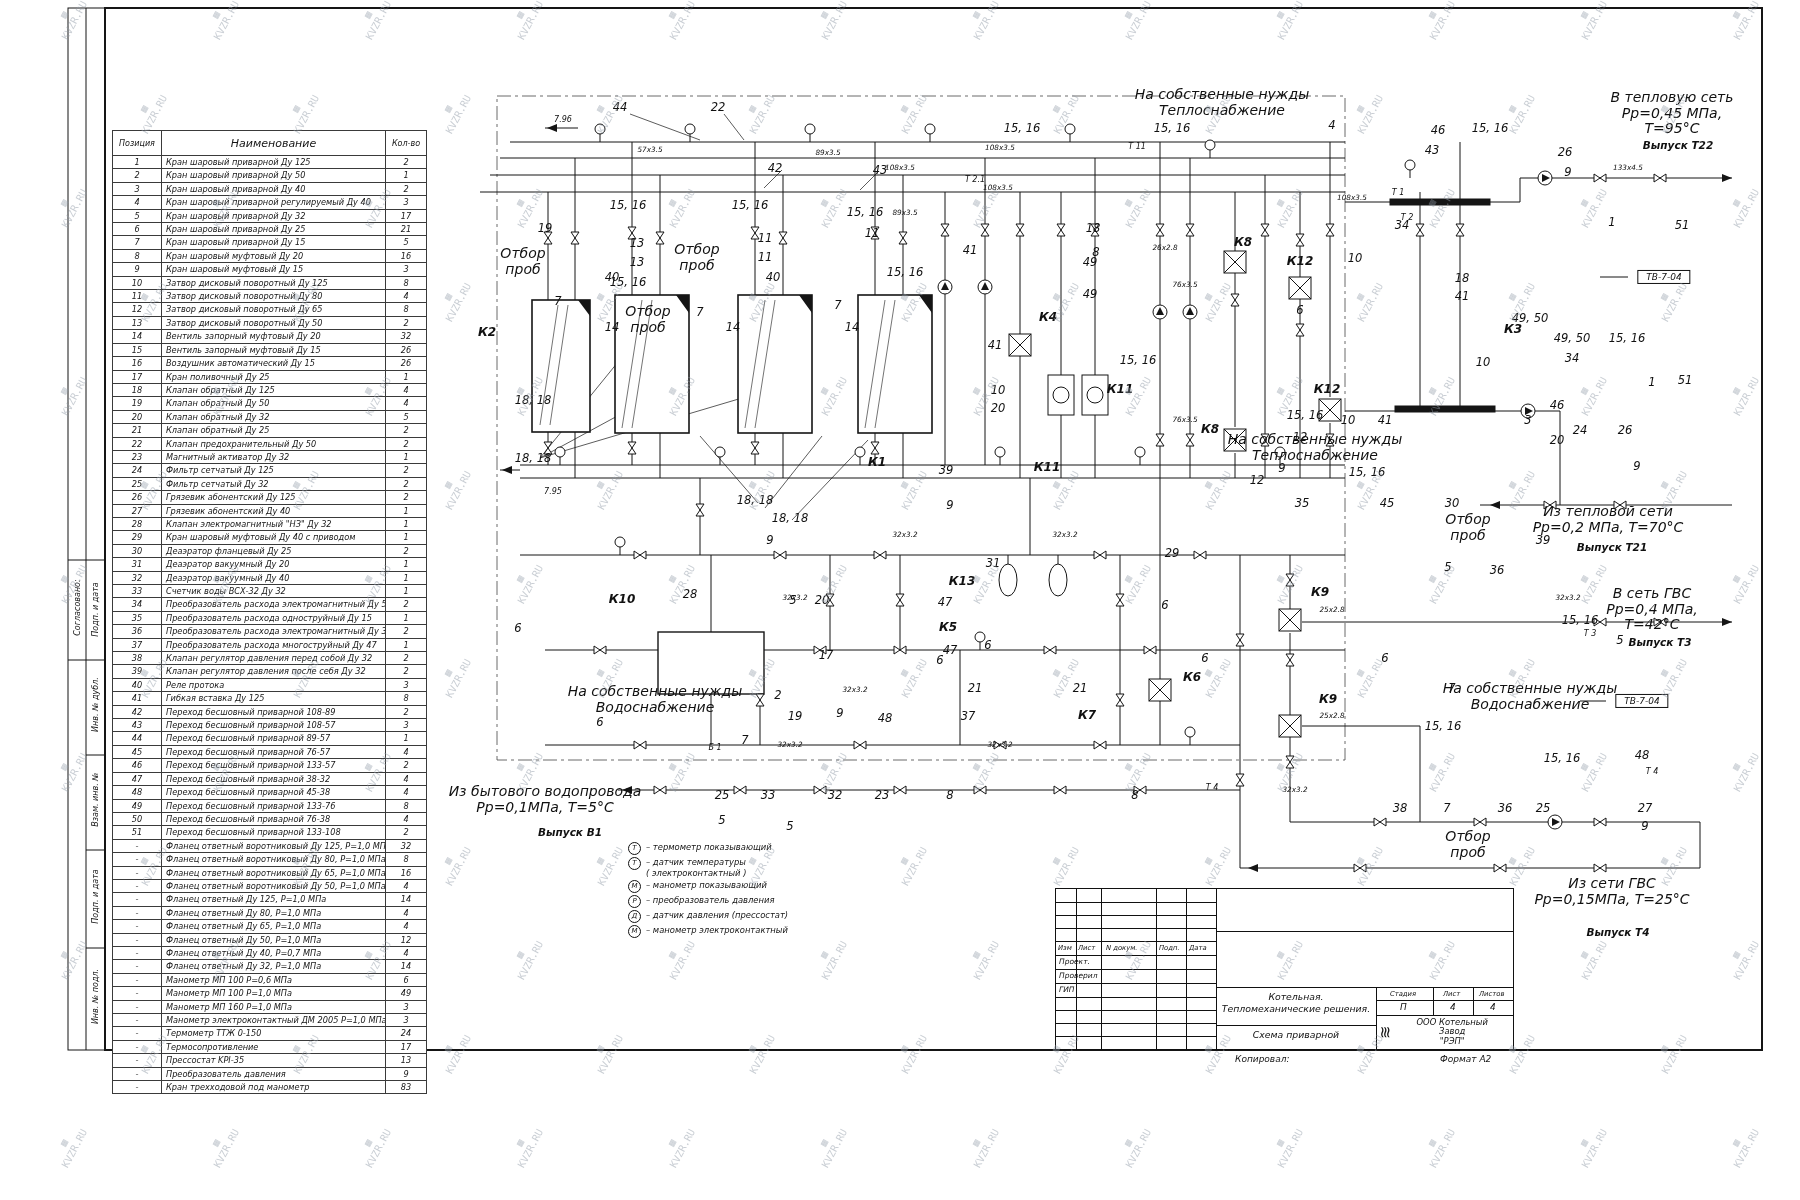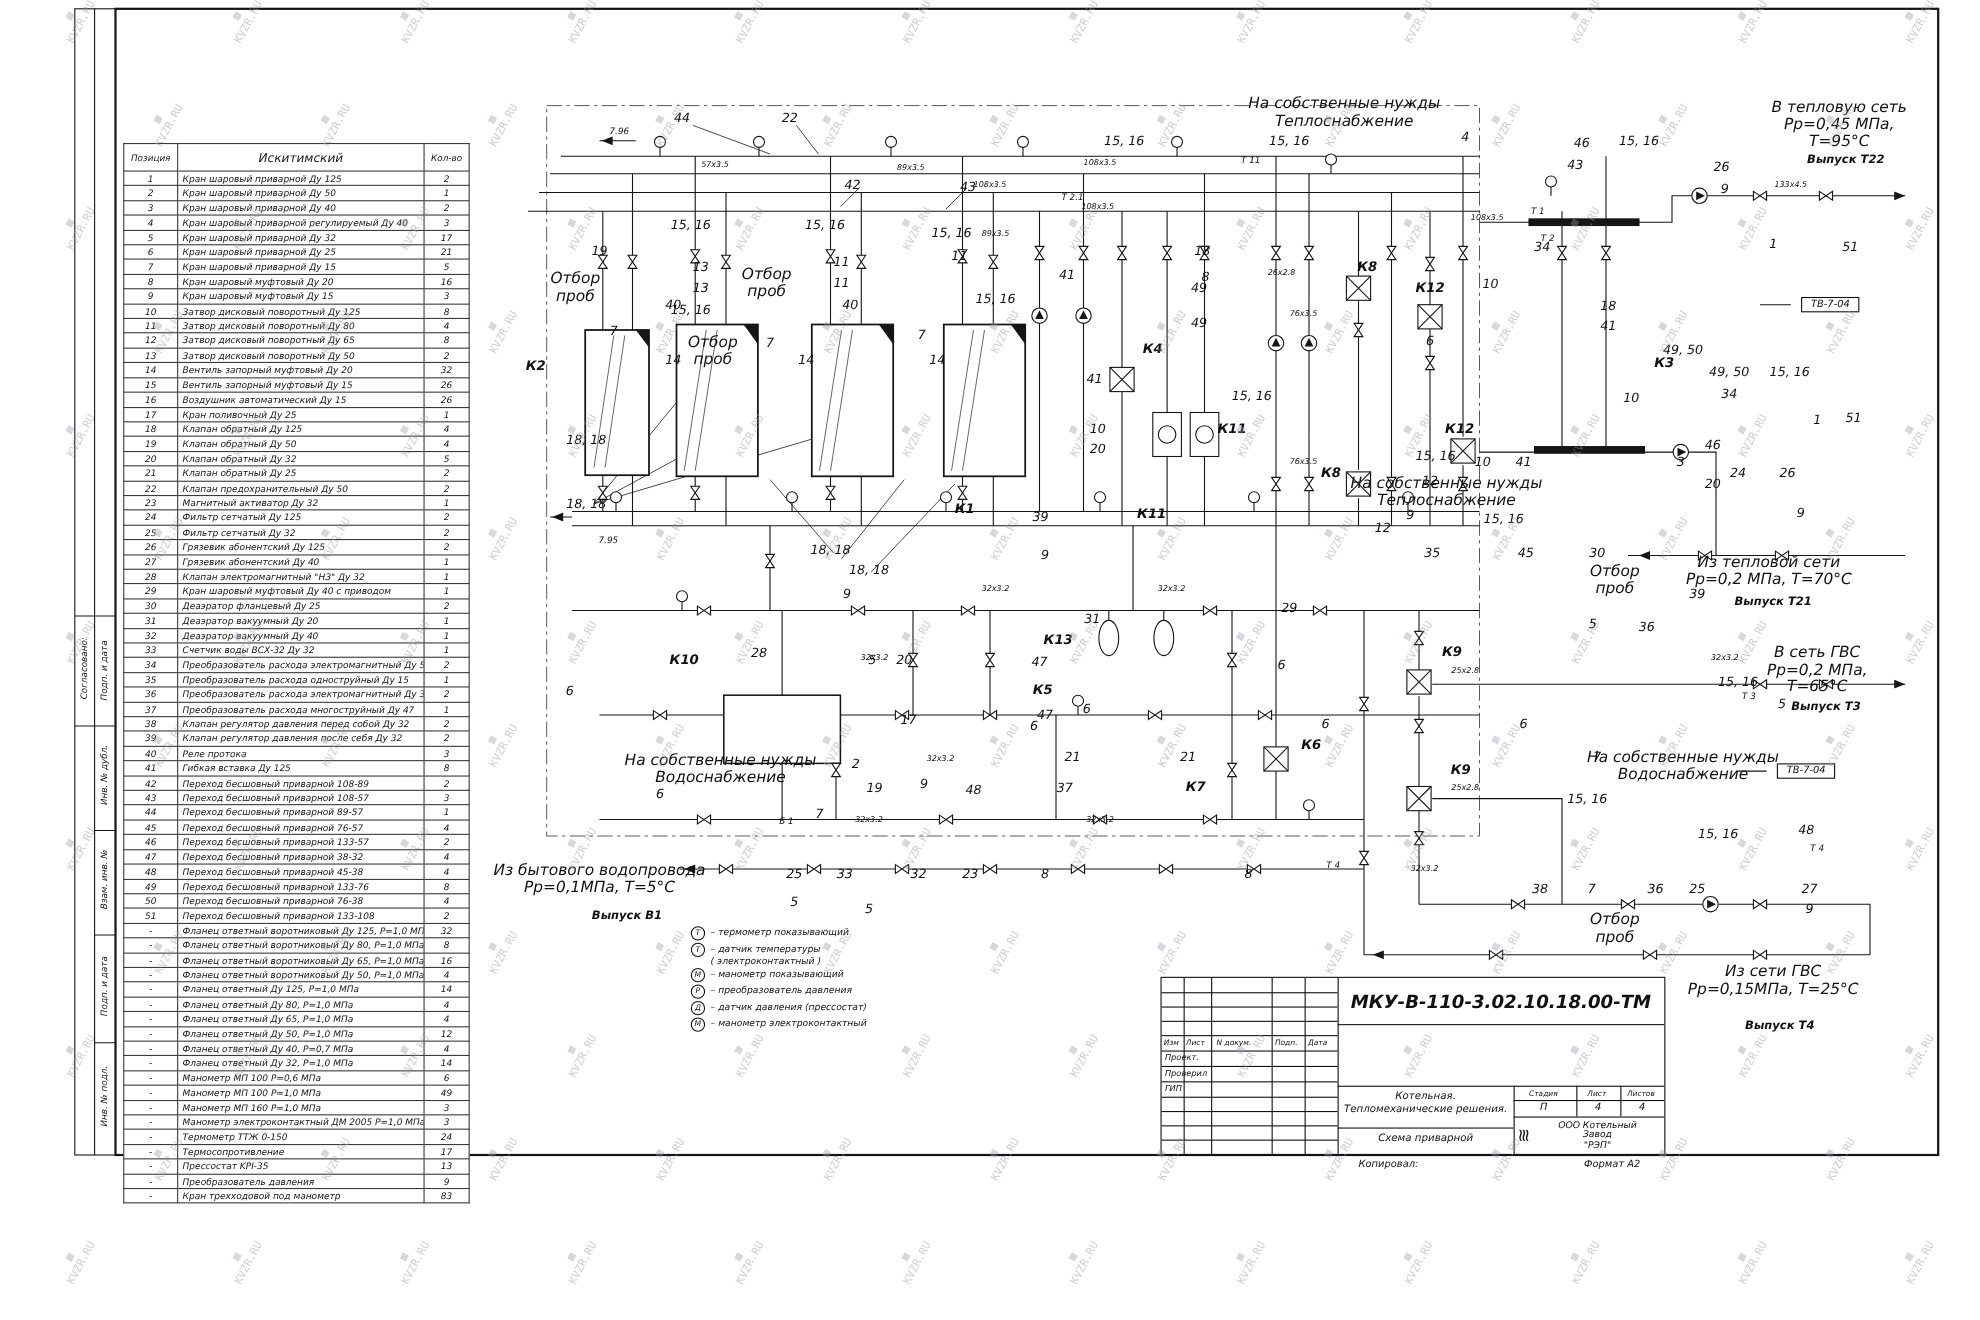--- a/index.html
+++ b/index.html
@@ -684,21 +684,21 @@
     <span class="lbl e" style="left: 1678px; top: 146px;">Выпуск Т22</span>
     <span class="lbl e" style="left: 1612px; top: 548px;">Выпуск Т21</span>
     <span class="lbl e" style="left: 1660px; top: 643px;">Выпуск Т3</span>
     <span class="lbl e" style="left: 1618px; top: 933px;">Выпуск Т4</span>
     <span class="lbl e" style="left: 570px; top: 833px;">Выпуск В1</span>
     <span class="lbl s" style="left: 1672px; top: 114px;">В тепловую сеть
 Рр=0,45 МПа, Т=95°С</span>
     <span class="lbl s" style="left: 1608px; top: 520px;">Из тепловой сети
 Рр=0,2 МПа, Т=70°С</span>
     <span class="lbl s" style="left: 1652px; top: 610px;">В сеть ГВС
-Рр=0,2 МПа, Т=65°С</span>
+Рр=0,4 МПа, Т=42°С</span>
     <span class="lbl s" style="left: 1612px; top: 892px;">Из сети ГВС
 Рр=0,15МПа, Т=25°С</span>
     <span class="lbl s" style="left: 545px; top: 800px;">Из бытового водопровода
 Рр=0,1МПа, Т=5°С</span>
     <span class="lbl s" style="left: 1222px; top: 103px;">На собственные нужды
 Теплоснабжение</span>
     <span class="lbl s" style="left: 1315px; top: 448px;">На собственные нужды
 Теплоснабжение</span>
     <span class="lbl s" style="left: 655px; top: 700px;">На собственные нужды
 Водоснабжение</span>
@@ -754,21 +754,21 @@
 <div class="vcell" style="left:50px;top:700px">Инв. № дубл.</div>
 <div class="vcell" style="left:50px;top:795px">Взам. инв. №</div>
 <div class="vcell" style="left:50px;top:892px">Подп. и дата</div>
 <div class="vcell" style="left:50px;top:992px">Инв. № подл.</div>
 
 <div id="parts">
   <table>
     <thead>
       <tr>
         <th class="h-pos">Позиция</th>
-        <th class="h-name">Искитимский</th>
+        <th class="h-name">Наименование</th>
         <th class="h-qty">Кол-во</th>
       </tr>
     </thead>
     <tbody>
         <tr>
           <td class="c-pos">1</td>
           <td class="c-name">Кран шаровый приварной Ду 125</td>
           <td class="c-qty">2</td>
         </tr>
         <tr>
@@ -1178,21 +1178,20 @@
 
   <div class="tb-txt tb-small" style="left:2px;top:55px">Изм</div>
   <div class="tb-txt tb-small" style="left:22px;top:55px">Лист</div>
   <div class="tb-txt tb-small" style="left:50px;top:55px">N докум.</div>
   <div class="tb-txt tb-small" style="left:103px;top:55px">Подп.</div>
   <div class="tb-txt tb-small" style="left:133px;top:55px">Дата</div>
   <div class="tb-txt" style="left:3px;top:68px;font-size:7.5px">Проект.</div>
   <div class="tb-txt" style="left:3px;top:82px;font-size:7.5px">Проверил</div>
   <div class="tb-txt" style="left:3px;top:96px;font-size:7.5px">ГИП</div>
 
-  <div class="tb-txt" id="doc-number">МКУ-В-110-3.02.10.18.00-ТМ</div>
   <div class="tb-txt" id="proj-name">Котельная.
 Тепломеханические решения.</div>
   <div class="tb-txt" id="sheet-name">Схема приварной</div>
 
   <div class="tb-txt tb-small" style="left:334px;top:101px">Стадия</div>
   <div class="tb-txt tb-small" style="left:387px;top:101px">Лист</div>
   <div class="tb-txt tb-small" style="left:423px;top:101px">Листов</div>
   <div class="tb-txt" style="left:344px;top:113px;font-size:9px">П</div>
   <div class="tb-txt" style="left:394px;top:113px;font-size:9px">4</div>
   <div class="tb-txt" style="left:434px;top:113px;font-size:9px">4</div>

